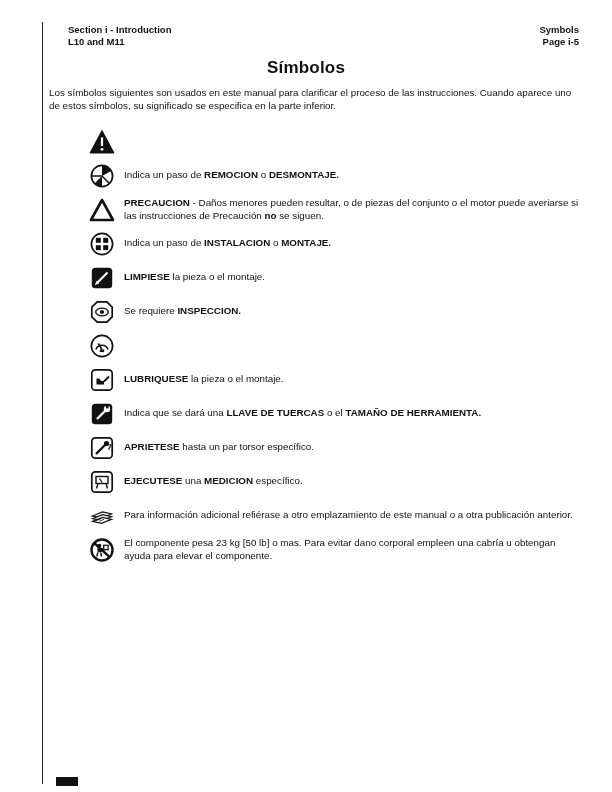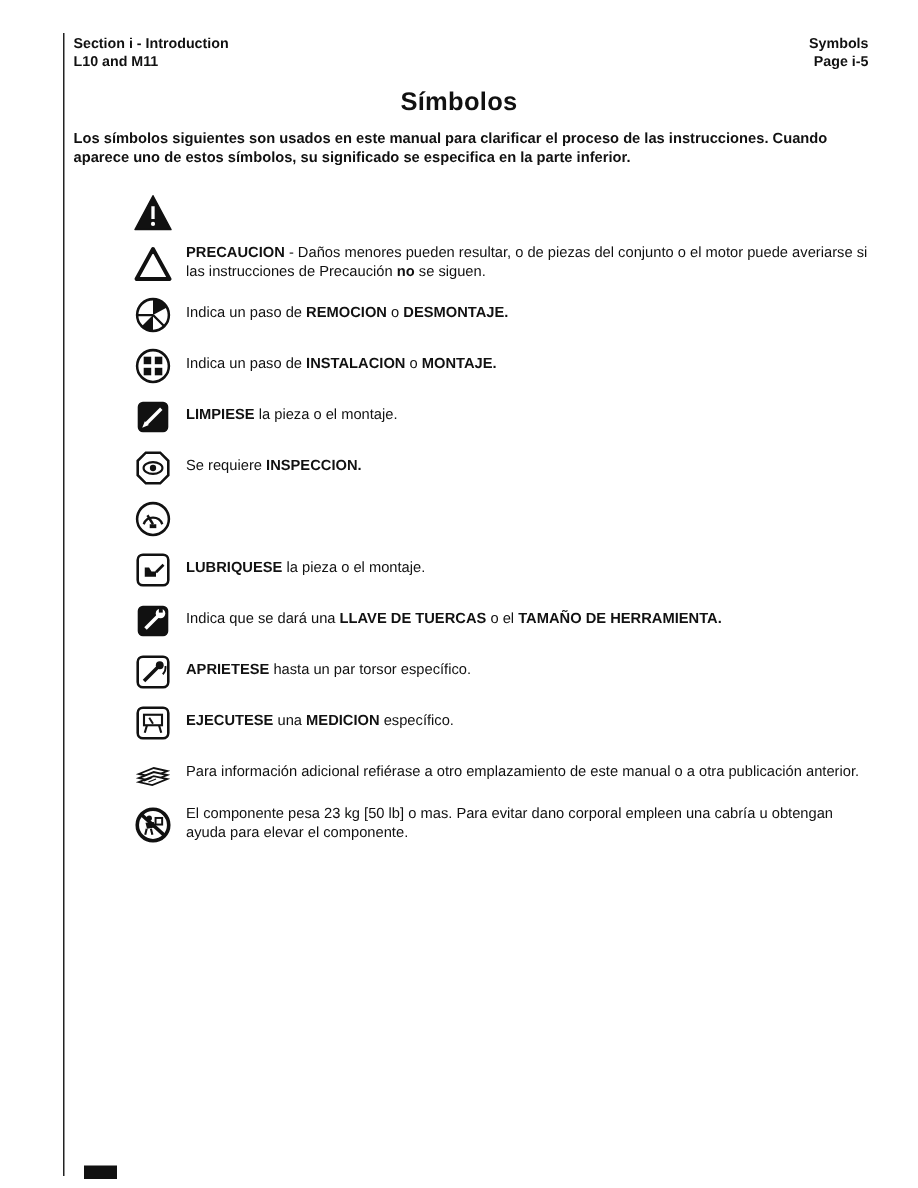--- a/index.html
+++ b/index.html
@@ -15,35 +15,34 @@
   .left-rule{
     position:absolute;left:42px;top:22px;width:1px;height:762px;
     background:#222;
   }
   .reg-mark{
     position:absolute;left:56px;bottom:6px;width:22px;height:9px;
     background:#111;
   }
   .hdr{
     display:flex;justify-content:space-between;
-    padding:24px 33px 0 49px;
+    padding:24px 33px 0 68px;
     font-size:9.5px;font-weight:bold;line-height:1.25;
   }
   .hdr-right{text-align:right;}
   h1.title{
     text-align:center;
     font-size:17px;
     margin:10px 0 8px 0;
     letter-spacing:0.2px;
   }
   .intro{
     margin:0 33px 16px 49px;
     font-size:9.8px;
     line-height:1.35;
-    font-weight:bold;
   }
   .entries{
     margin-left:80px;
     margin-right:32px;
   }
   .row{
     display:flex;
     align-items:center;
     min-height:27px;
     margin-bottom:7px;
@@ -90,37 +89,37 @@
           <path d="M13 1.5 L25 24 H1 Z" fill="#111" stroke="#111" stroke-linejoin="round"></path>
           <rect x="11.9" y="8.5" width="2.2" height="8.5" fill="#fff"></rect>
           <circle cx="13" cy="20.3" r="1.4" fill="#fff"></circle>
         </svg>
       </span>
     </div>
 
     <div class="row">
       <span class="icon">
         <svg width="26" height="26" viewBox="0 0 26 26">
-          <path d="M13 3 L24 23 H2 Z" fill="none" stroke="#111" stroke-width="2.6" stroke-linejoin="round"></path>
-        </svg>
-      </span>
-      <span class="text"><b>PRECAUCION</b><span> - Daños menores pueden resultar, o de piezas del conjunto o el motor puede averiarse si las instrucciones de Precaución </span><b>no</b><span> se siguen.</span></span>
-    </div>
-
-    <div class="row">
-      <span class="icon">
-        <svg width="26" height="26" viewBox="0 0 26 26">
           <circle cx="13" cy="13" r="10.6" fill="none" stroke="#111" stroke-width="1.7"></circle>
           <path d="M13 13 L13 2.4 A10.6 10.6 0 0 1 22.2 8 Z" fill="#111"></path>
           <path d="M13 13 L5.5 20.5 A10.6 10.6 0 0 0 13 23.6 Z" fill="#111"></path>
           <line x1="13" y1="13" x2="2.4" y2="13" stroke="#111" stroke-width="1.5"></line>
           <line x1="13" y1="13" x2="20.5" y2="20.5" stroke="#111" stroke-width="1.5"></line>
         </svg>
       </span>
       <span class="text"><span>Indica un paso de </span><b>REMOCION</b><span> o </span><b>DESMONTAJE.</b></span>
+    </div>
+
+    <div class="row">
+      <span class="icon">
+        <svg width="26" height="26" viewBox="0 0 26 26">
+          <path d="M13 3 L24 23 H2 Z" fill="none" stroke="#111" stroke-width="2.6" stroke-linejoin="round"></path>
+        </svg>
+      </span>
+      <span class="text"><b>PRECAUCION</b><span> - Daños menores pueden resultar, o de piezas del conjunto o el motor puede averiarse si las instrucciones de Precaución </span><b>no</b><span> se siguen.</span></span>
     </div>
 
     <div class="row">
       <span class="icon">
         <svg width="26" height="26" viewBox="0 0 26 26">
           <circle cx="13" cy="13" r="10.6" fill="none" stroke="#111" stroke-width="1.7"></circle>
           <rect x="6.8" y="6.8" width="5" height="5" fill="#111"></rect>
           <rect x="14.2" y="6.8" width="5" height="5" fill="#111"></rect>
           <rect x="6.8" y="14.2" width="5" height="5" fill="#111"></rect>
           <rect x="14.2" y="14.2" width="5" height="5" fill="#111"></rect>

